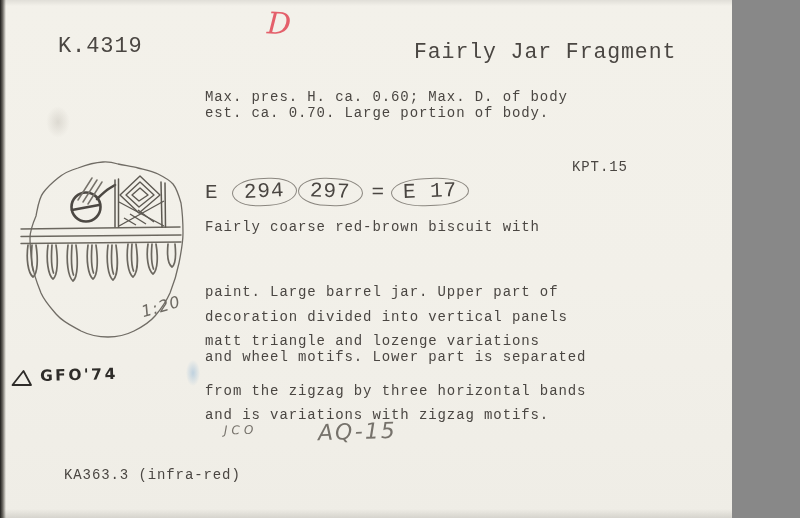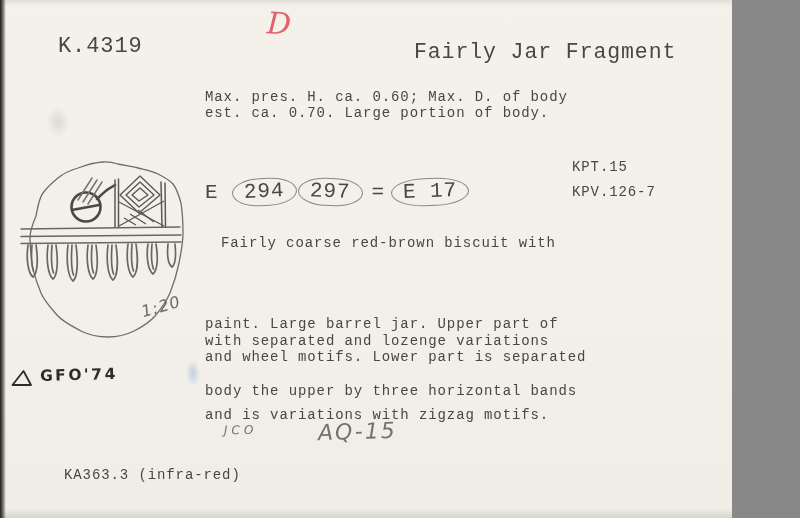--- a/index.html
+++ b/index.html
@@ -88,37 +88,37 @@
   <div class="blue-spot"></div>
 
   <div class="mono" style="left:58px;top:35px;font-size:22px;">K.4319</div>
   <div class="red-d">D</div>
   <div class="mono" style="left:414px;top:40px;font-size:21.5px;">Fairly Jar Fragment</div>
 
   <div class="mono" style="left:205px;top:85px;">Max. pres. H. ca. 0.60; Max. D. of body</div>
   <div class="mono" style="left:205px;top:101px;">est. ca. 0.70. Large portion of body.</div>
 
   <div class="mono" style="left:572px;top:155px;">KPT.15</div>
-  <div class="mono" style="left:572px;top:180px;">KPV.126-7</div>
 
   <div class="eq-row">
     <span>E</span>
     <span style="width:12px;"></span>
     <span class="oval r1">294</span>
     <span class="oval r2">297</span>
     <span style="width:8px;"></span>
     <span>=</span>
     <span class="oval r3">E 17</span>
   </div>
 
-  <div class="mono" style="left:205px;top:231px;margin-left:16px;">Fairly coarse red-brown biscuit with</div>
-  <div class="mono" style="left:205px;top:280.2px;margin-top:32px;">paint. Large barrel jar. Upper part of</div>
-  <div class="mono" style="left:205px;top:329.4px;">with separated and lozenge variations</div>
+  <div class="mono" style="left:205px;top:215px;">Fairly coarse red-brown biscuit with</div>
+  <div class="mono" style="left:205px;top:280.2px;">paint. Large barrel jar. Upper part of</div>
+  <div class="mono" style="left:205px;top:304.8px;">decoration divided into vertical panels</div>
+  <div class="mono" style="left:205px;top:329.4px;">matt triangle and lozenge variations</div>
   <div class="mono" style="left:205px;top:345px;">and wheel motifs. Lower part is separated</div>
-  <div class="mono" style="left:205px;top:378.6px;">body the upper by three horizontal bands</div>
+  <div class="mono" style="left:205px;top:378.6px;">from the zigzag by three horizontal bands</div>
   <div class="mono" style="left:205px;top:403.2px;">and is variations with zigzag motifs.</div>
 
   <div class="hand-pencil" style="left:224px;top:423px;font-size:12px;letter-spacing:4px;font-style:italic;transform:rotate(-1deg);">JCO</div>
   <div class="hand-pencil" style="left:318px;top:419px;font-size:22px;letter-spacing:2px;font-style:italic;transform:rotate(-2deg);">AQ-15</div>
 
   <div class="mono" style="left:64px;top:463px;">KA363.3 (infra-red)</div>
 
   <svg style="position:absolute;left:10px;top:368px;" width="24" height="20" viewBox="0 0 24 20">
     <polygon points="2.5,17 21,17 13.5,3" fill="none" stroke="#2e2c29" stroke-width="1.8" stroke-linejoin="round"></polygon>
   </svg>

